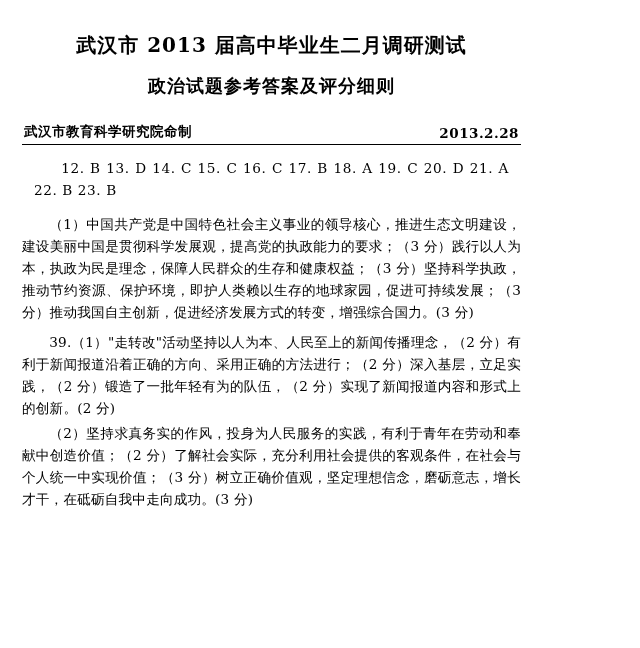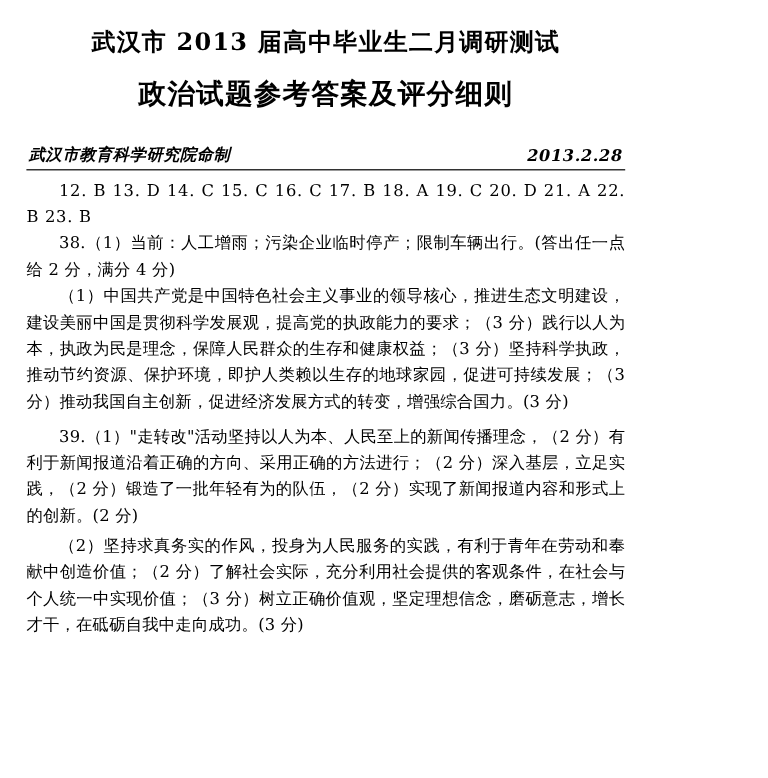--- a/index.html
+++ b/index.html
@@ -12,49 +12,48 @@
     background: #ffffff;
     font-family: "DejaVu Serif", "Liberation Serif", serif;
     color: #000000;
     overflow: hidden;
   }
   .page {
     position: relative;
     width: 543px;
     height: 648px;
     box-sizing: border-box;
-    padding: 12px 22px 0 22px;
+    padding: 22px 22px 0 22px;
   }
   .title-1 {
     text-align: center;
     font-size: 20px;
     font-weight: bold;
     letter-spacing: 1px;
     margin-top: 10px;
     line-height: 1.3;
     font-family: "DejaVu Serif", "Liberation Serif", serif;
   }
   .title-2 {
     text-align: center;
-    font-size: 23px;
+    font-size: 18px;
     font-weight: bold;
     letter-spacing: 1px;
     margin-top: 16px;
     line-height: 1.3;
     font-family: "DejaVu Serif", "Liberation Serif", serif;
   }
   .meta-row {
     display: flex;
     justify-content: space-between;
     align-items: flex-end;
     margin-top: 26px;
     font-size: 13.5px;
     font-weight: bold;
     padding: 0 2px 3px 2px;
-    font-style: italic;
   }
   .meta-left {
     letter-spacing: 0.5px;
   }
   .meta-right {
     letter-spacing: 0.5px;
   }
   .rule {
     border: none;
     border-top: 1.6px solid #000;
@@ -65,21 +64,21 @@
     font-size: 13.6px;
     line-height: 1.62;
     text-align: justify;
     letter-spacing: 0.2px;
   }
   .para {
     margin: 0;
     text-indent: 2em;
   }
   .answers-line {
-    margin: 0;
+    margin: 12px;
     text-indent: 2em;
     letter-spacing: 0.6px;
   }
   .spacer-sm {
     height: 3px;
   }
   .spacer-md {
     height: 7px;
   }
 </style>
@@ -92,21 +91,20 @@
   <div class="title-2">政治试题参考答案及评分细则</div>
 
   <div class="meta-row">
     <span class="meta-left">武汉市教育科学研究院命制</span>
     <span class="meta-right">2013.2.28</span>
   </div>
   <hr class="rule">
 
   <div class="body-text">
     <p class="answers-line">12. B   13. D   14. C   15. C   16. C      17. B   18. A   19. C   20. D   21. A   22. B   23. B</p>
-    <p class="para">38.（1）当前：人工增雨；污染企业临时停产；限制车辆出行。(答出任一点给 2 分，满分 4 分)</p>
     <p class="para">（1）中国共产党是中国特色社会主义事业的领导核心，推进生态文明建设，建设美丽中国是贯彻科学发展观，提高党的执政能力的要求；（3 分）践行以人为本，执政为民是理念，保障人民群众的生存和健康权益；（3 分）坚持科学执政，推动节约资源、保护环境，即护人类赖以生存的地球家园，促进可持续发展；（3 分）推动我国自主创新，促进经济发展方式的转变，增强综合国力。(3 分)</p>
     <div class="spacer-md"></div>
     <p class="para">39.（1）"走转改"活动坚持以人为本、人民至上的新闻传播理念，（2 分）有利于新闻报道沿着正确的方向、采用正确的方法进行；（2 分）深入基层，立足实践，（2 分）锻造了一批年轻有为的队伍，（2 分）实现了新闻报道内容和形式上的创新。(2 分)</p>
     <div class="spacer-sm"></div>
     <p class="para">（2）坚持求真务实的作风，投身为人民服务的实践，有利于青年在劳动和奉献中创造价值；（2 分）了解社会实际，充分利用社会提供的客观条件，在社会与个人统一中实现价值；（3 分）树立正确价值观，坚定理想信念，磨砺意志，增长才干，在砥砺自我中走向成功。(3 分)</p>
   </div>
 
 </div>
 
 </body></html>

